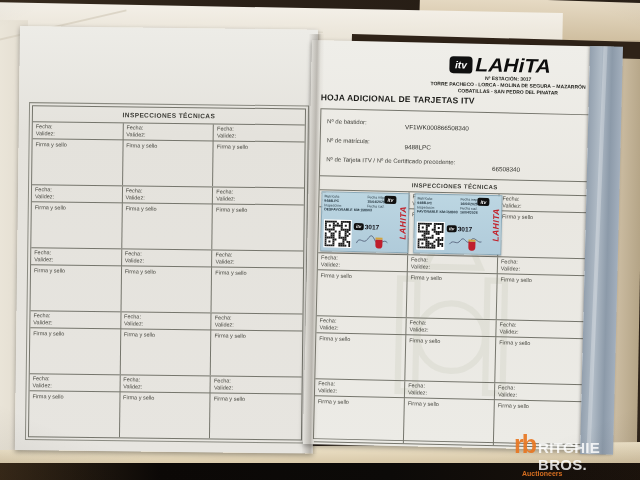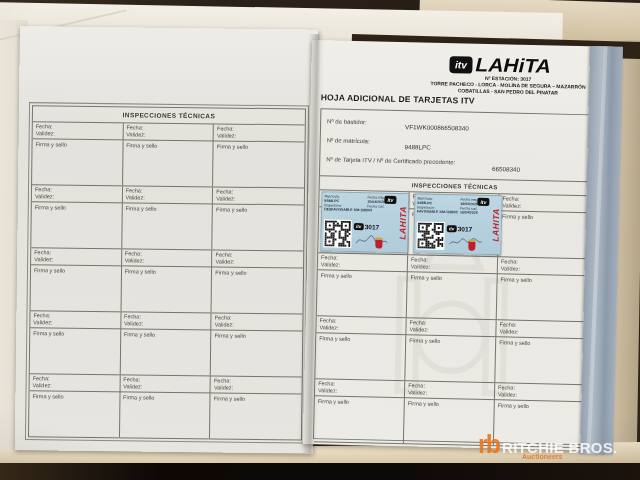--- a/index.html
+++ b/index.html
@@ -98,21 +98,21 @@
        font-style:italic;font-weight:bold;display:flex;align-items:center;justify-content:center;}
   .stk-station .num{font-size:6.5px;font-weight:bold;color:#13131a;}
   .stk-sig{position:absolute;left:33px;top:39px;}
   .emblem{position:absolute;left:54px;top:46px;width:7px;height:9px;background:#bf1e2c;
        border-radius:0 0 45% 45%/0 0 38% 38%;}
   .emblem:before{content:'';position:absolute;left:0;top:-2px;width:7px;height:1.5px;background:#d4a43c;}
 
   
   .rb-watermark{position:absolute;left:478px;top:434px;width:175px;z-index:50;}
   .rb-row{display:flex;align-items:baseline;}
-  .rb-logo{font-size:25px;font-weight:900;color:#e87722;opacity:.92;line-height:.85;letter-spacing:-2px;}
+  .rb-logo{font-size:25px;font-weight:900;color:#e87722;opacity:.92;line-height:.85;letter-spacing:-2px;margin-left:36px;}
   .rb-name{font-size:15px;font-weight:800;color:rgba(255,255,255,.82);letter-spacing:.3px;margin-left:3px;}
   .rb-sub{font-size:7px;font-weight:bold;color:#e87722;opacity:.9;margin:-3px 0 0 44px;}
 
   .stage:after{content:'';position:absolute;inset:0;z-index:45;pointer-events:none;
        background:radial-gradient(120% 90% at 50% 45%,rgba(0,0,0,0) 60%,rgba(18,11,5,.22) 100%);}
 </style>
 </head>
 <body>
 
 <div class="stage">

